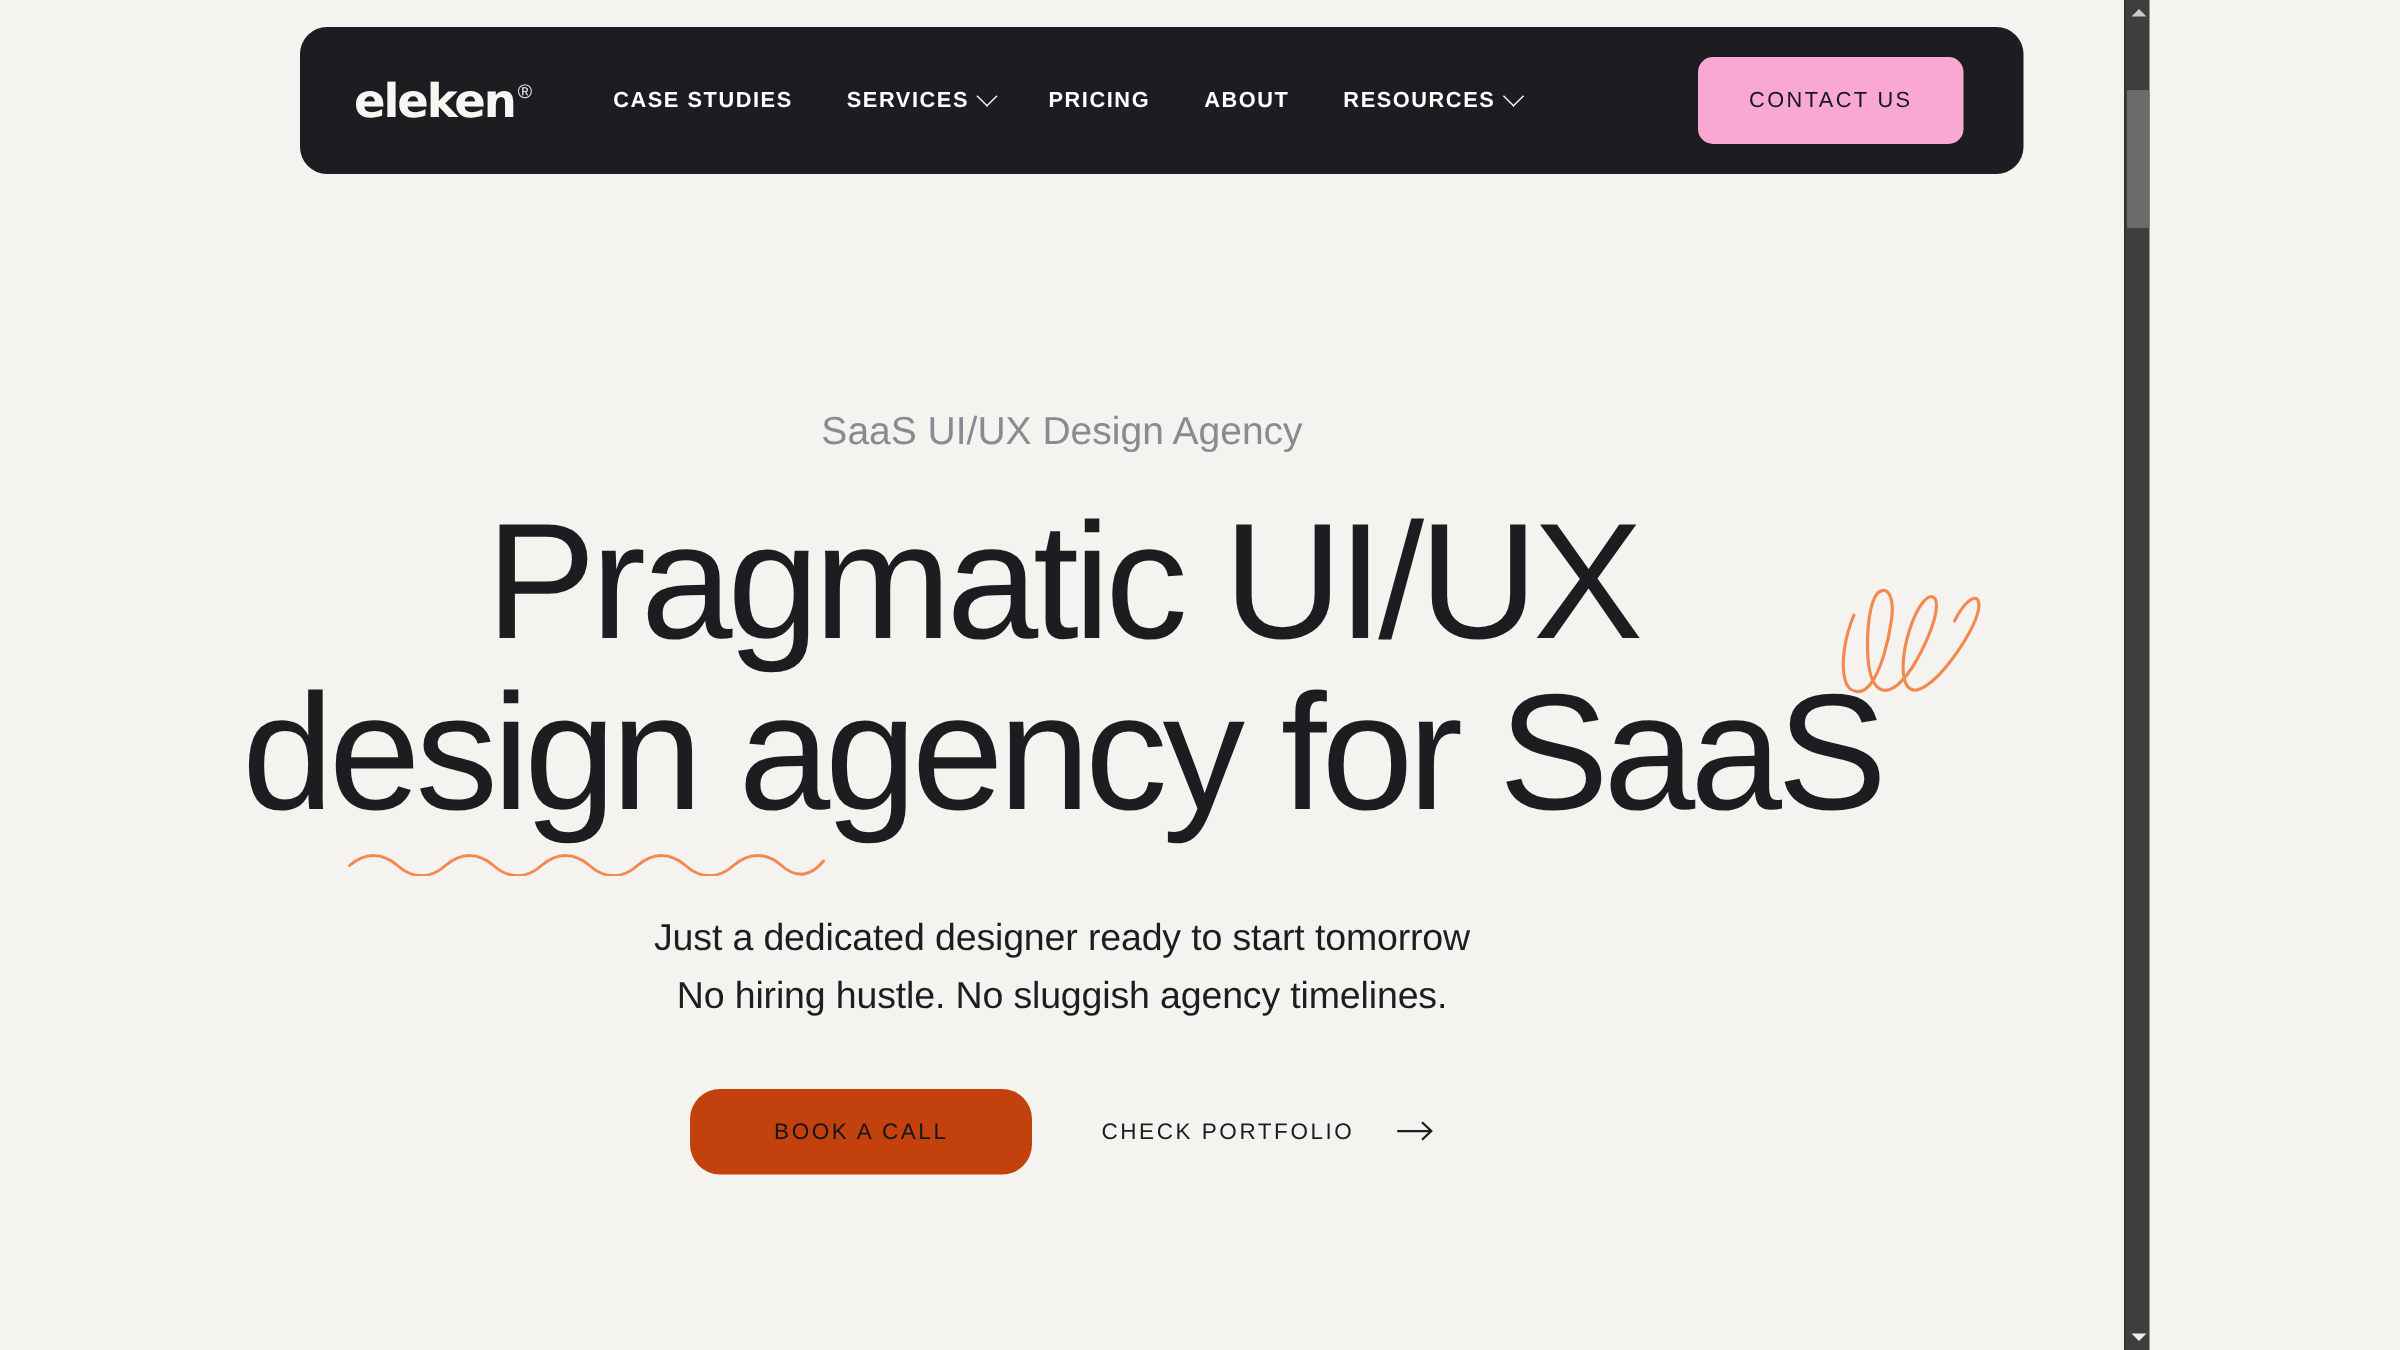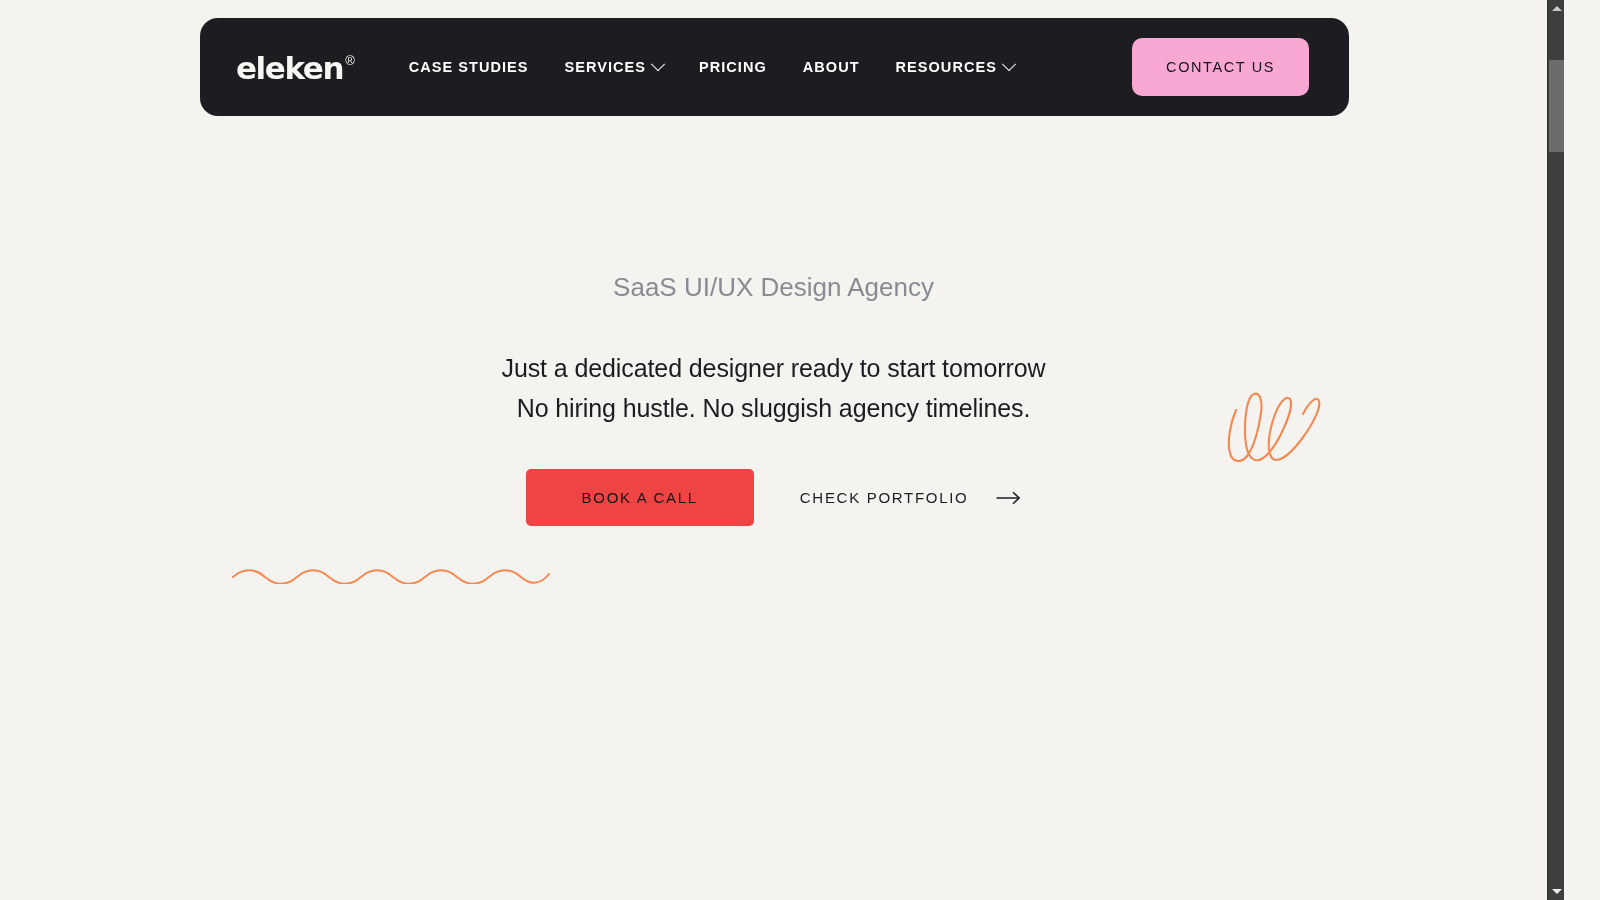--- a/index.html
+++ b/index.html
@@ -12,21 +12,21 @@
     height: 900px;
     overflow: hidden;
     background: #F4F3F0;
     font-family: "Liberation Sans", sans-serif;
     -webkit-font-smoothing: antialiased;
   }
 
   
   .viewport {
     position: relative;
-    width: 1564px;
+    width: 1433px;
     height: 900px;
     background: #F4F3F0;
     box-sizing: border-box;
   }
   .page {
     position: absolute;
     inset: 0 17px 0 0;
     background: #F4F3F0;
     overflow: hidden;
   }
@@ -213,24 +213,24 @@
   .subtext span { display: block; }
 
   .cta-row {
     margin-top: 41px;
     display: flex;
     align-items: center;
     justify-content: center;
     gap: 46px;
   }
   .book-btn {
-    background: #ef4444;
+    background: #c2410c;
     color: #15151A;
     border: none;
-    border-radius: 5px;
+    border-radius: 20px;
     height: 57px;
     padding: 0 56px;
     font-family: "Liberation Sans", sans-serif;
     font-size: 15px;
     letter-spacing: 1.7px;
     text-transform: uppercase;
     cursor: pointer;
     white-space: nowrap;
   }
   .portfolio-link {
@@ -281,20 +281,26 @@
         </a>
       </div>
 
       <button class="contact-btn">CONTACT US</button>
     </nav>
 
     <section class="hero">
 
       <p class="eyebrow">SaaS UI/UX Design Agency</p>
 
+      <div class="headline-wrap">
+        <h1 class="headline">
+          <span class="line">Pragmatic UI/UX</span>
+          <span class="line">design agency for SaaS</span>
+        </h1>
+      </div>
 
       <p class="subtext">
         <span>Just a dedicated designer ready to start tomorrow</span>
         <span>No hiring hustle. No sluggish agency timelines.</span>
       </p>
 
       <div class="cta-row">
         <button class="book-btn">BOOK A CALL</button>
         <a class="portfolio-link">
           <span>CHECK PORTFOLIO</span>

